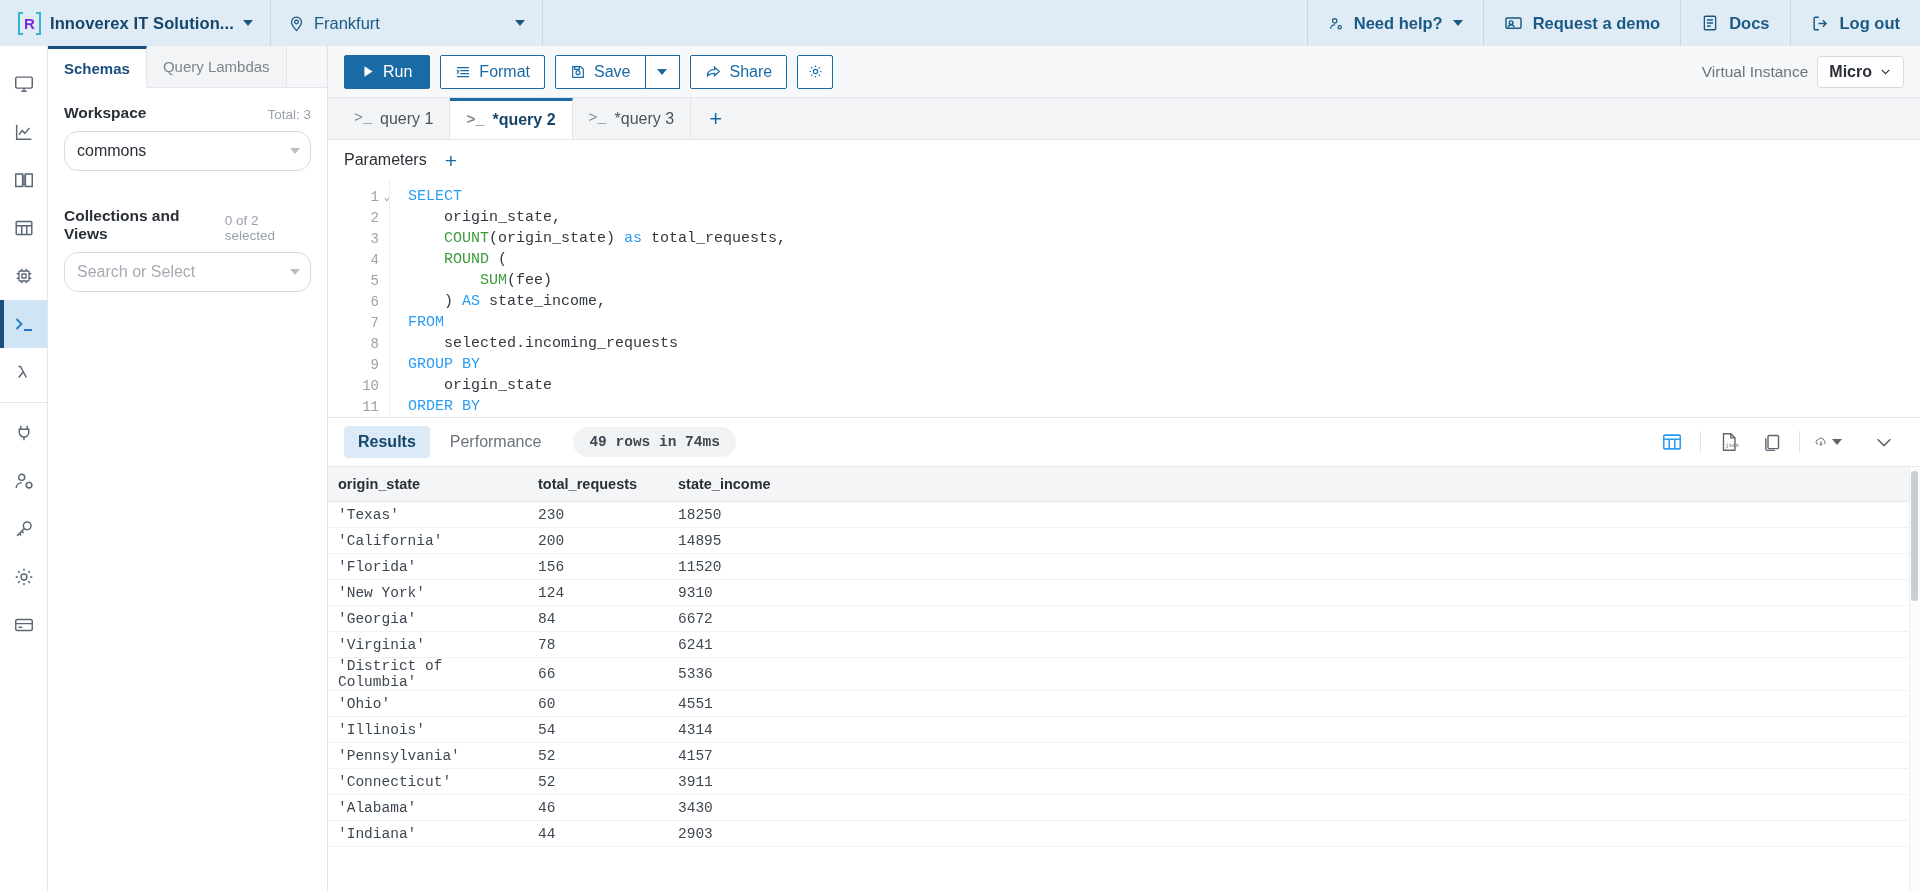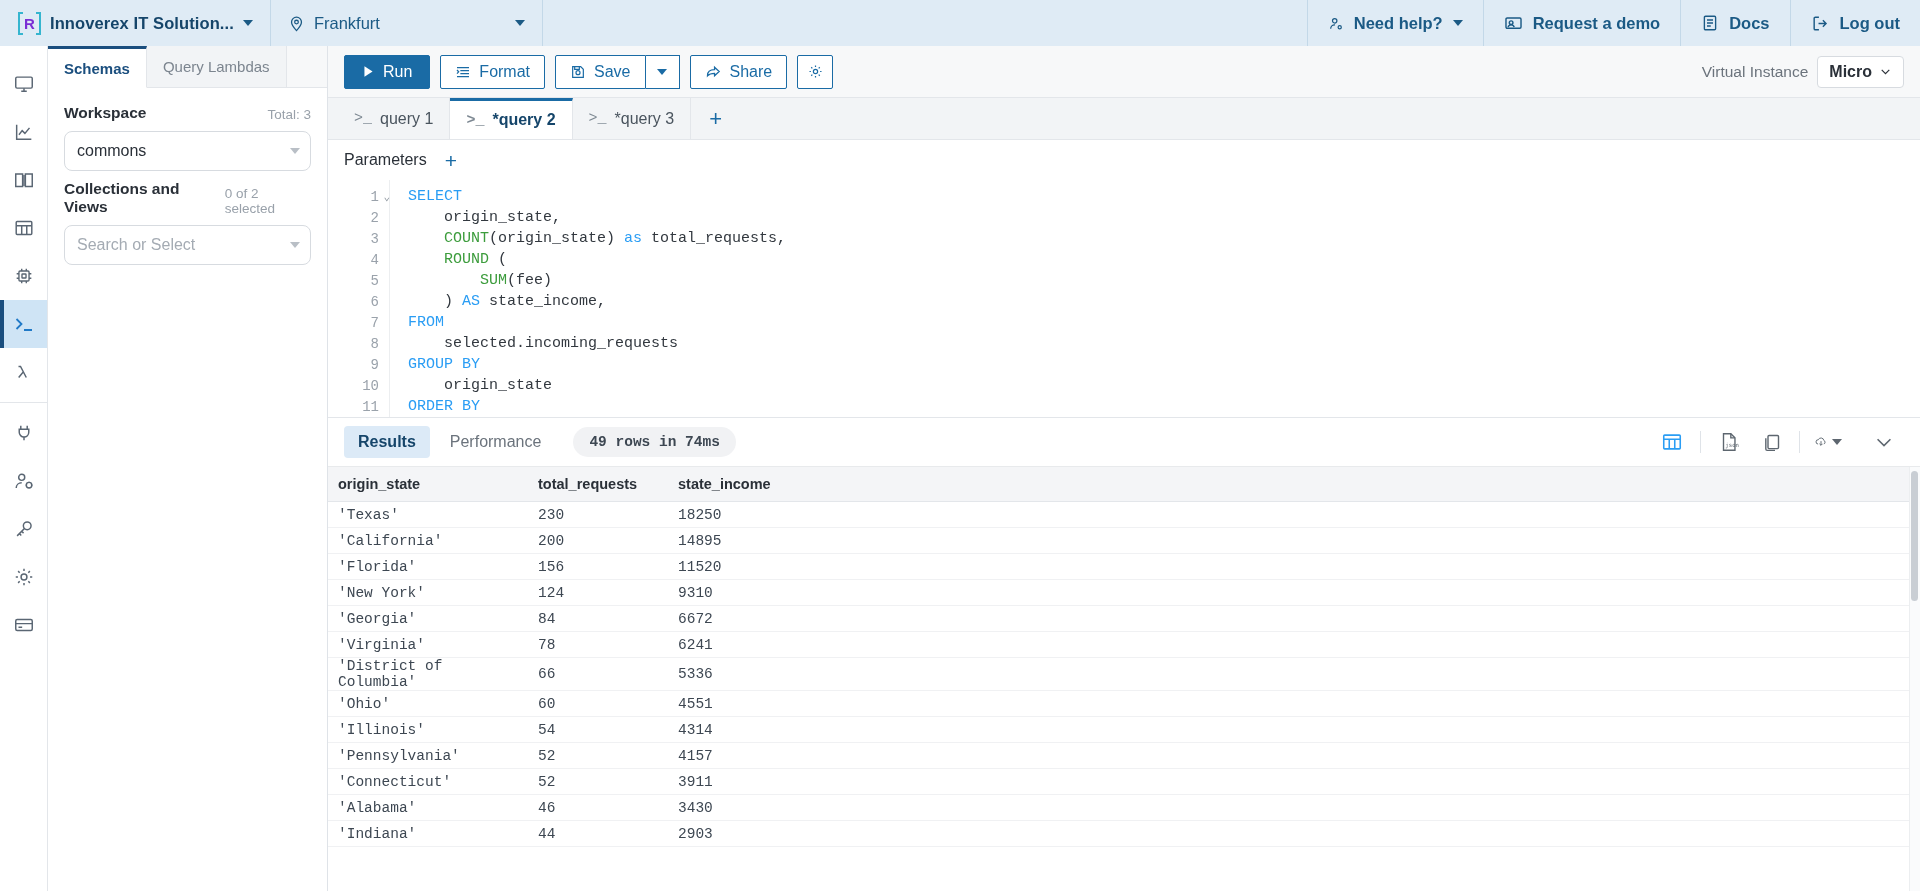--- a/index.html
+++ b/index.html
@@ -90,23 +90,23 @@
   .sch-tab.active {
     color: #1a4e7e; font-weight: 700; background: #ffffff;
     border-top: 3px solid #1a4e7e; border-bottom: 1px solid #ffffff;
     margin-bottom: -1px;
   }
   .sch-body { padding: 16px 16px 0 16px; }
   .sch-row { display: flex; align-items: flex-end; justify-content: space-between; margin-bottom: 9px; }
   .sch-label { font-size: 15.5px; font-weight: 700; color: #2a3038; }
   .sch-meta { font-size: 13.5px; color: #99a1aa; }
   .sch-select {
-    height: 40px; border: 1px solid #d7dbe0; border-radius: 8px; background: #fff;
+    height: 40px; border: 1px solid #d7dbe0; border-radius: 14px; background: #fff;
     display: flex; align-items: center; padding: 0 10px 0 12px;
-    font-size: 16px; color: #2a3038; margin-bottom: 9px;
+    font-size: 16px; color: #2a3038; margin-bottom: 36px;
   }
   .sch-select .ph { color: #a4abb3; }
   .sch-select .dd { margin-left: auto; width:0;height:0;
     border-left: 5px solid transparent; border-right: 5px solid transparent; border-top: 6px solid #b9bfc6; }
 
   
   .main { flex: 1 1 auto; display: flex; flex-direction: column; min-width: 0; background: #fff; }
 
   .qtoolbar {
     height: 52px; flex: 0 0 52px; background: #f7f8f9;

